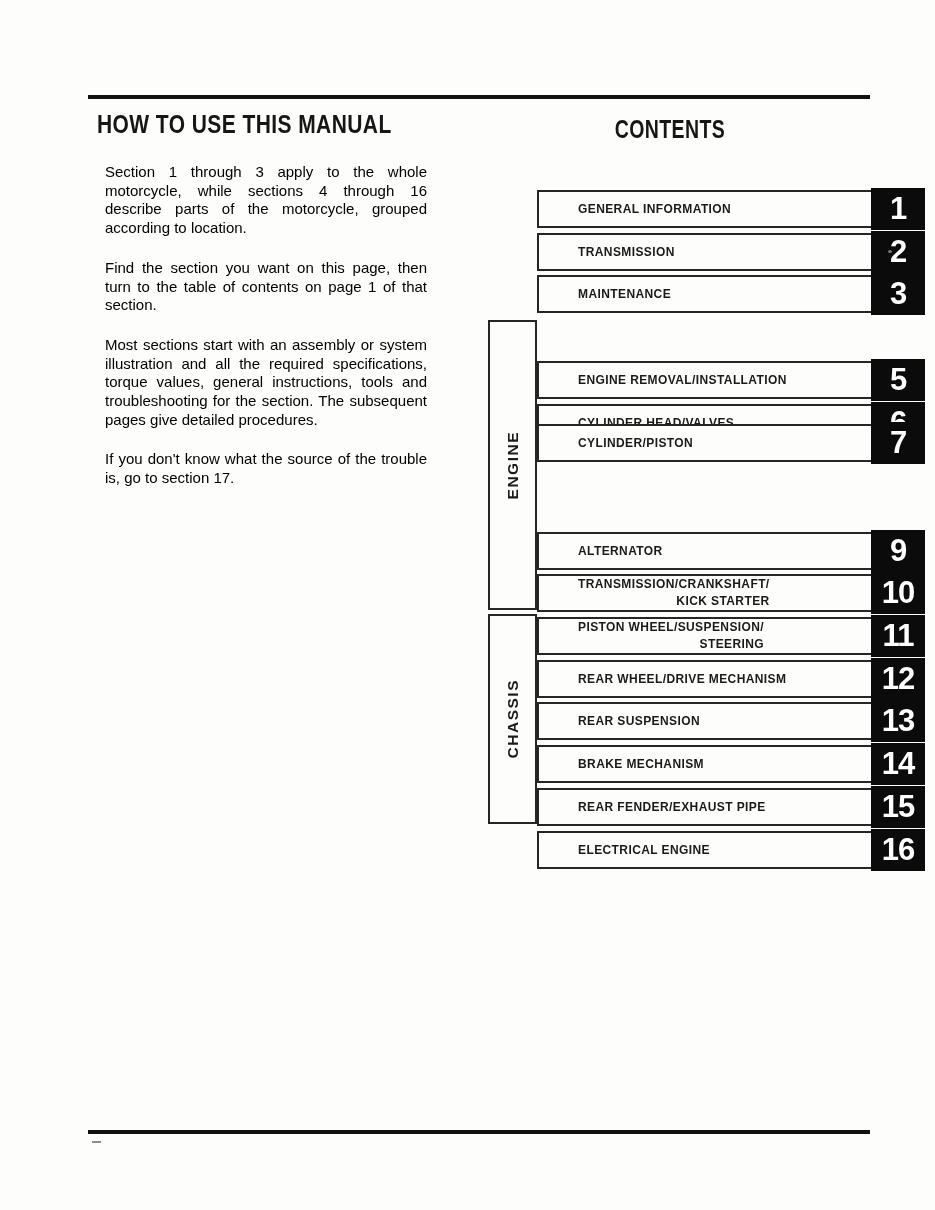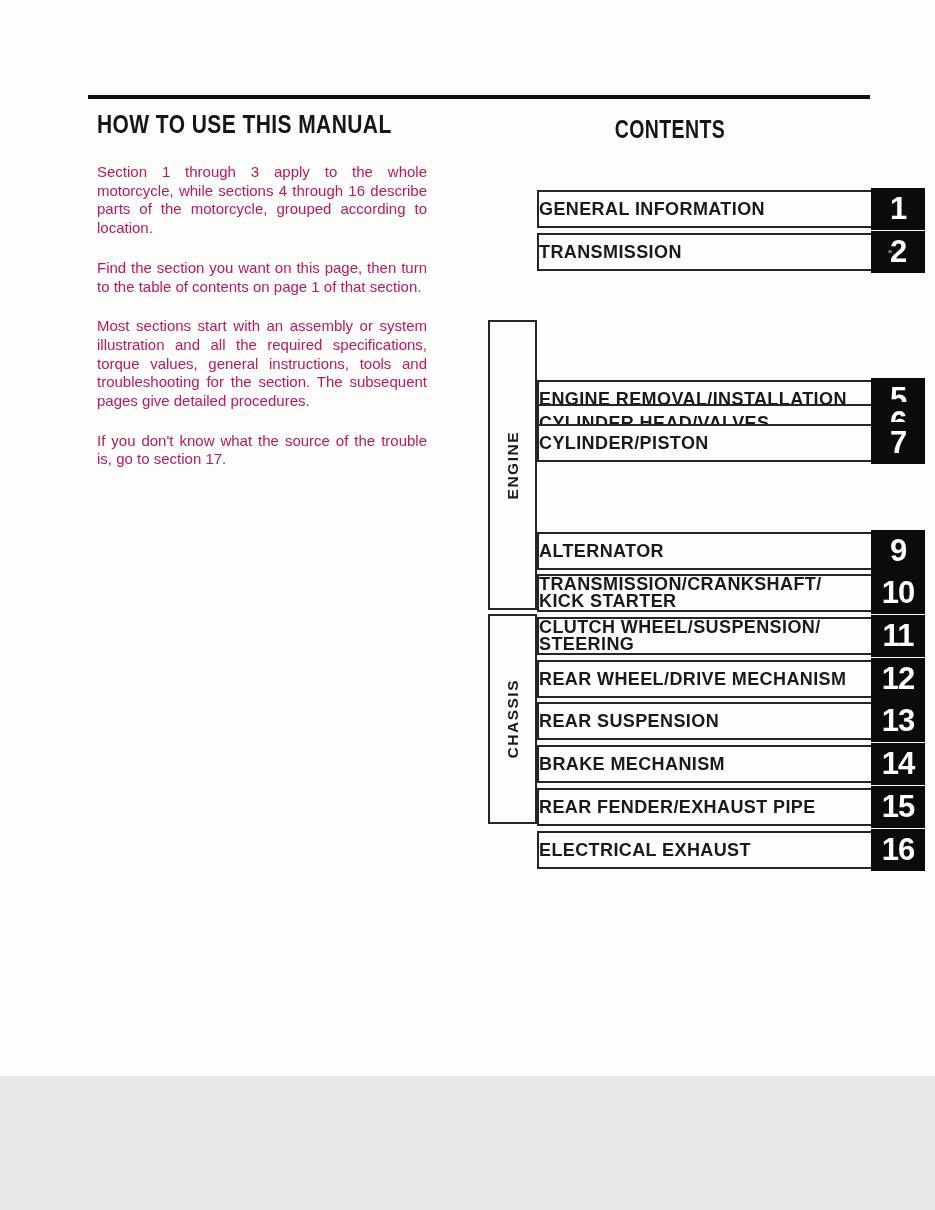--- a/index.html
+++ b/index.html
@@ -1,55 +1,55 @@
 <!DOCTYPE html>
 <html><head>
 <meta charset="utf-8">
 <style>
   html,body { margin:0; padding:0; background:#e8e8e8; }
   .page {
-    position:relative; width:935px; height:1076px; margin:0 auto;
+    position:relative; width:935px; height:1210px; margin:0 auto;
     background:#fdfdfc; color:#1c1c1c;
     font-family:"Liberation Sans", sans-serif; overflow:hidden;
   }
   .rule { position:absolute; background:#111; height:4px; left:88px; width:782px; }
   .rule-top { top:95px; }
   .rule-bottom { top:1130px; }
   .footer-mark { position:absolute; left:92px; top:1141px; width:9px; height:2px; background:#8d8d8d; }
 
   
   .howto { position:absolute; left:97px; top:110px; width:330px; }
   .howto-title {
     margin:0 0 24px 0; font-size:25px; font-weight:bold; white-space:nowrap;
     transform:scaleX(0.84); transform-origin:left center; letter-spacing:0.5px;
     color:#161616;
   }
   .howto p {
-    margin:0 0 21px 0; font-size:15px; line-height:18.7px;
-    text-align:justify; color:#be185d; hyphens:manual;
+    margin:0 0 21px 8px; font-size:15px; line-height:18.7px;
+    text-align:justify; color:#000000; hyphens:manual;
   }
 
   
   .contents-title {
     position:absolute; left:585px; top:115px; width:170px; text-align:center;
     font-size:25px; font-weight:bold; letter-spacing:0.5px;
     transform:scaleX(0.78); transform-origin:center; color:#161616;
     margin:0;
   }
 
   
   .toc-row { position:absolute; left:537px; width:336px; height:38px; }
   .row-box {
     position:absolute; left:0; top:0; right:0; bottom:0;
     border:2px solid #262626; background:#fdfdfc; box-sizing:border-box;
     display:flex; align-items:center;
   }
   .row-label {
-    font-weight:bold; font-size:18px; letter-spacing:0.4px;
-    line-height:16.8px; white-space:pre-line; color:#1a1a1a;
+    padding-left:39px; font-weight:bold; font-size:12px; letter-spacing:0.4px;
+    line-height:16.8px; white-space:pre-line; color:#1a1a1a;text-align:right;
   }
   .num-box {
     position:absolute; left:334px; top:-2px; width:54px; height:42px;
     background:#0b0b0b; color:#ffffff;
     display:flex; align-items:center; justify-content:center;
     font-weight:bold; font-size:31px; letter-spacing:-1px;
   }
 
   
   .bracket {
@@ -97,23 +97,29 @@
     <div class="num-box">1</div>
   </div>
 
   <div class="toc-row" style="top:233px">
     <div class="row-box">
       <span class="row-label">TRANSMISSION</span>
     </div>
     <div class="num-box">2</div>
   </div>
 
-
-
-  <div class="toc-row" style="top:380px">
+  <div class="toc-row" style="top:275px">
+    <div class="row-box">
+      <span class="row-label">MAINTENANCE</span>
+    </div>
+    <div class="num-box">3</div>
+  </div>
+
+
+  <div class="toc-row" style="top:361px">
     <div class="row-box">
       <span class="row-label">ENGINE REMOVAL/INSTALLATION</span>
     </div>
     <div class="num-box">5</div>
   </div>
 
   <div class="toc-row" style="top:404px">
     <div class="row-box">
       <span class="row-label">CYLINDER HEAD/VALVES</span>
     </div>
@@ -138,21 +144,21 @@
   <div class="toc-row" style="top:574px">
     <div class="row-box">
       <span class="row-label">TRANSMISSION/CRANKSHAFT/
 KICK STARTER</span>
     </div>
     <div class="num-box">10</div>
   </div>
 
   <div class="toc-row" style="top:617px">
     <div class="row-box">
-      <span class="row-label">CLUTCH WHEEL/SUSPENSION/
+      <span class="row-label">PISTON WHEEL/SUSPENSION/
 STEERING</span>
     </div>
     <div class="num-box">11</div>
   </div>
 
   <div class="toc-row" style="top:660px">
     <div class="row-box">
       <span class="row-label">REAR WHEEL/DRIVE MECHANISM</span>
     </div>
     <div class="num-box">12</div>
@@ -174,21 +180,21 @@
 
   <div class="toc-row" style="top:788px">
     <div class="row-box">
       <span class="row-label">REAR FENDER/EXHAUST PIPE</span>
     </div>
     <div class="num-box">15</div>
   </div>
 
   <div class="toc-row" style="top:831px">
     <div class="row-box">
-      <span class="row-label">ELECTRICAL EXHAUST</span>
+      <span class="row-label">ELECTRICAL ENGINE</span>
     </div>
     <div class="num-box">16</div>
   </div>
 
 
   <div class="artifact-dot"></div>
   <div class="rule rule-bottom"></div>
   <div class="footer-mark"></div>
 
 </div>

